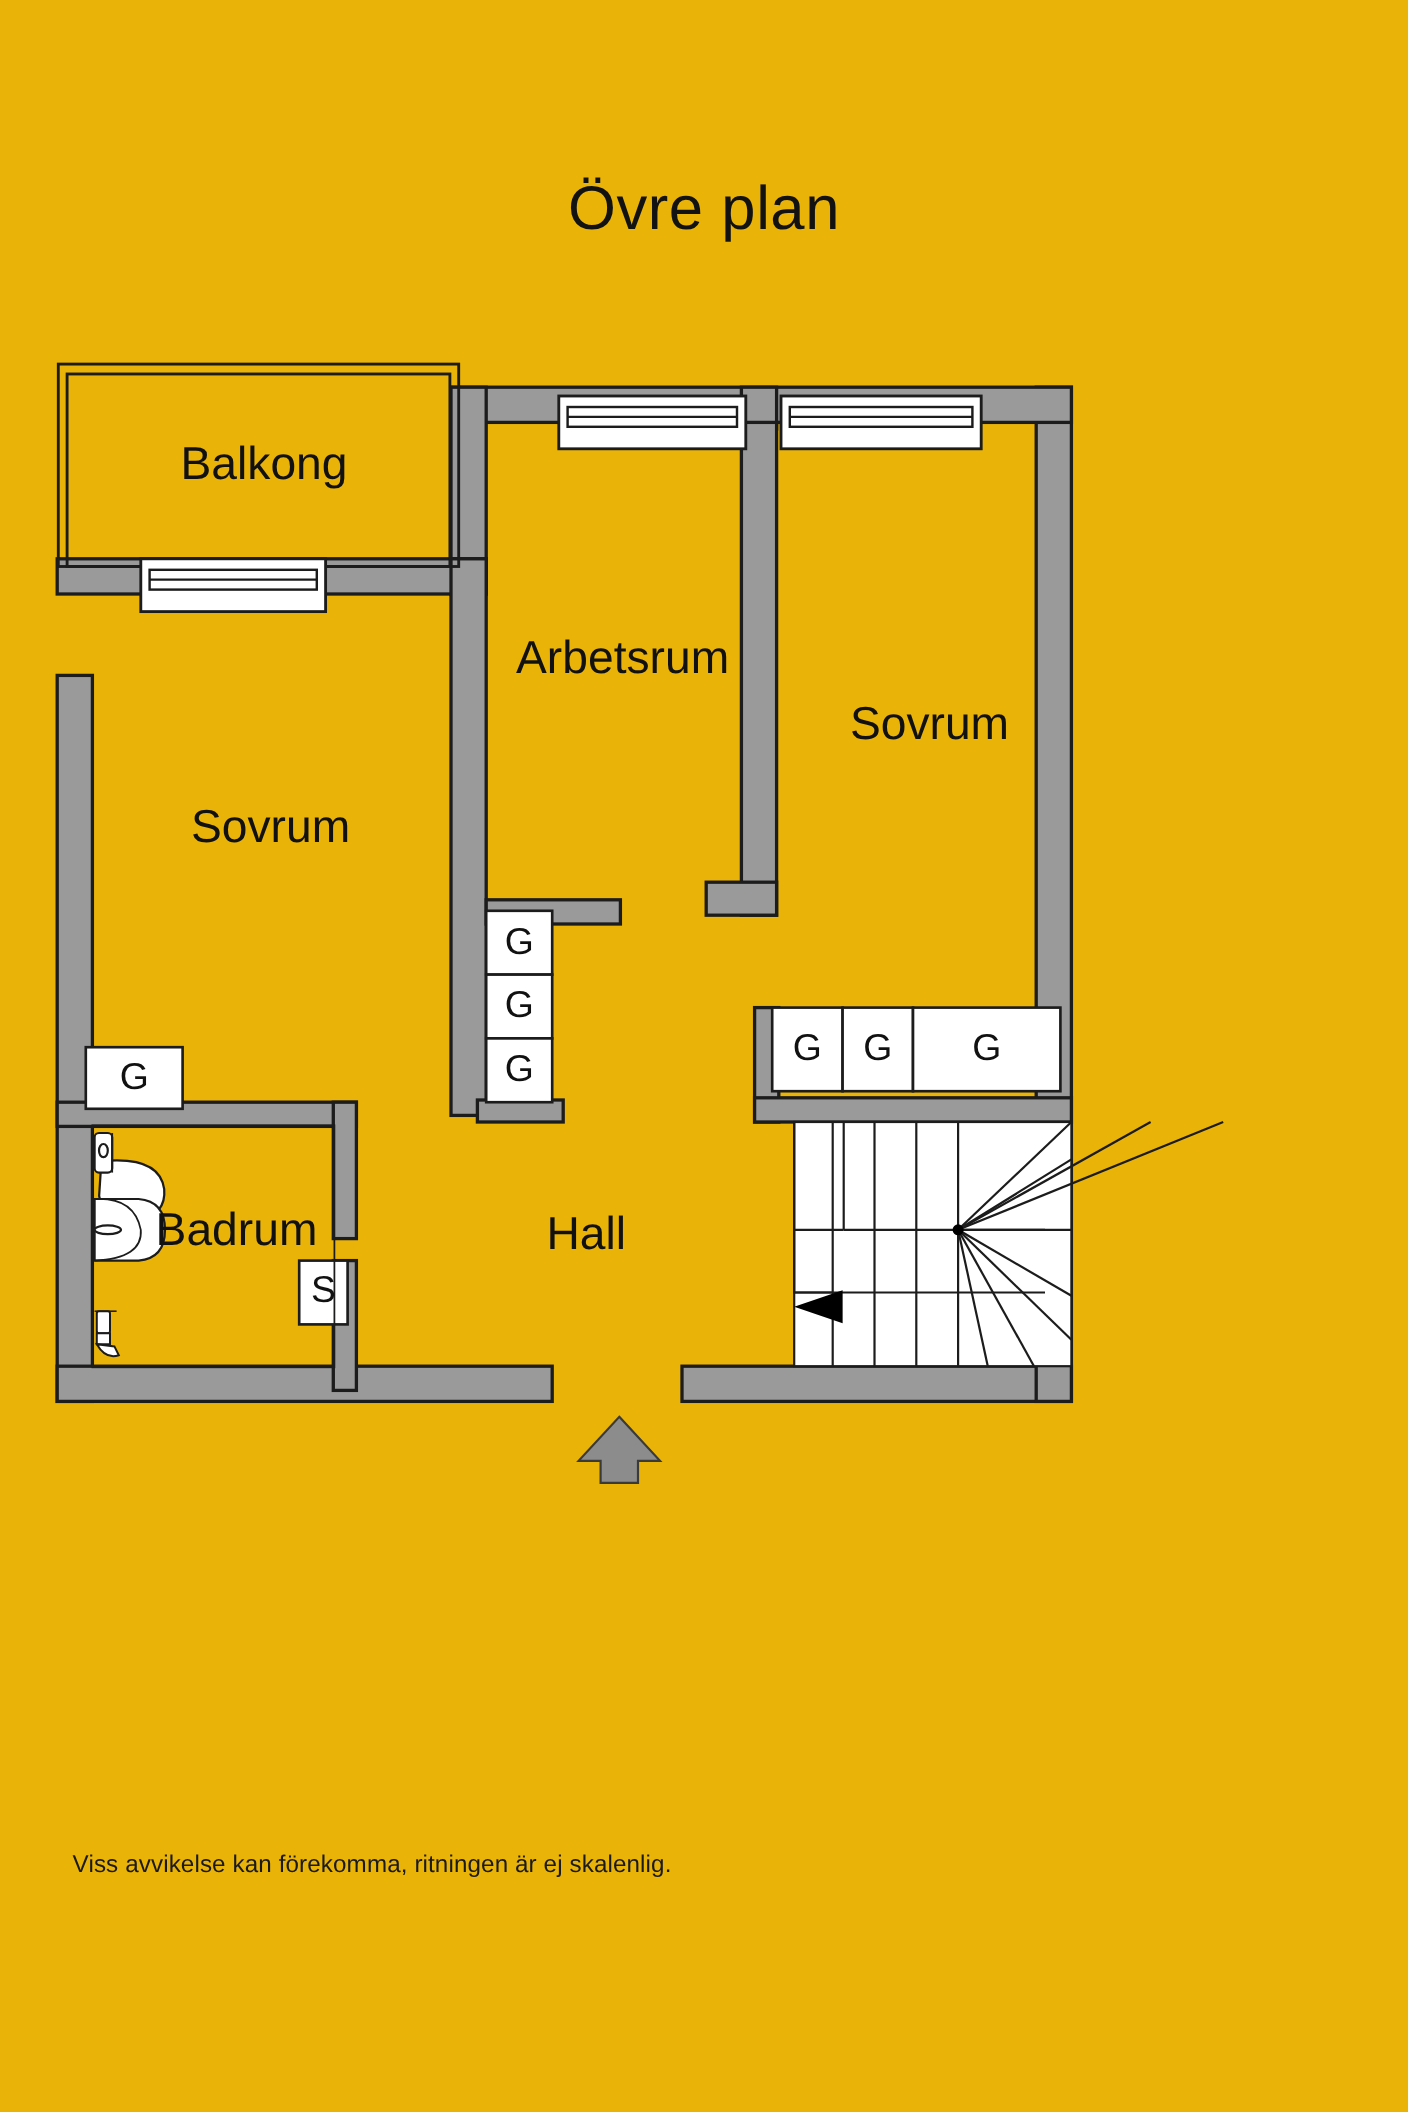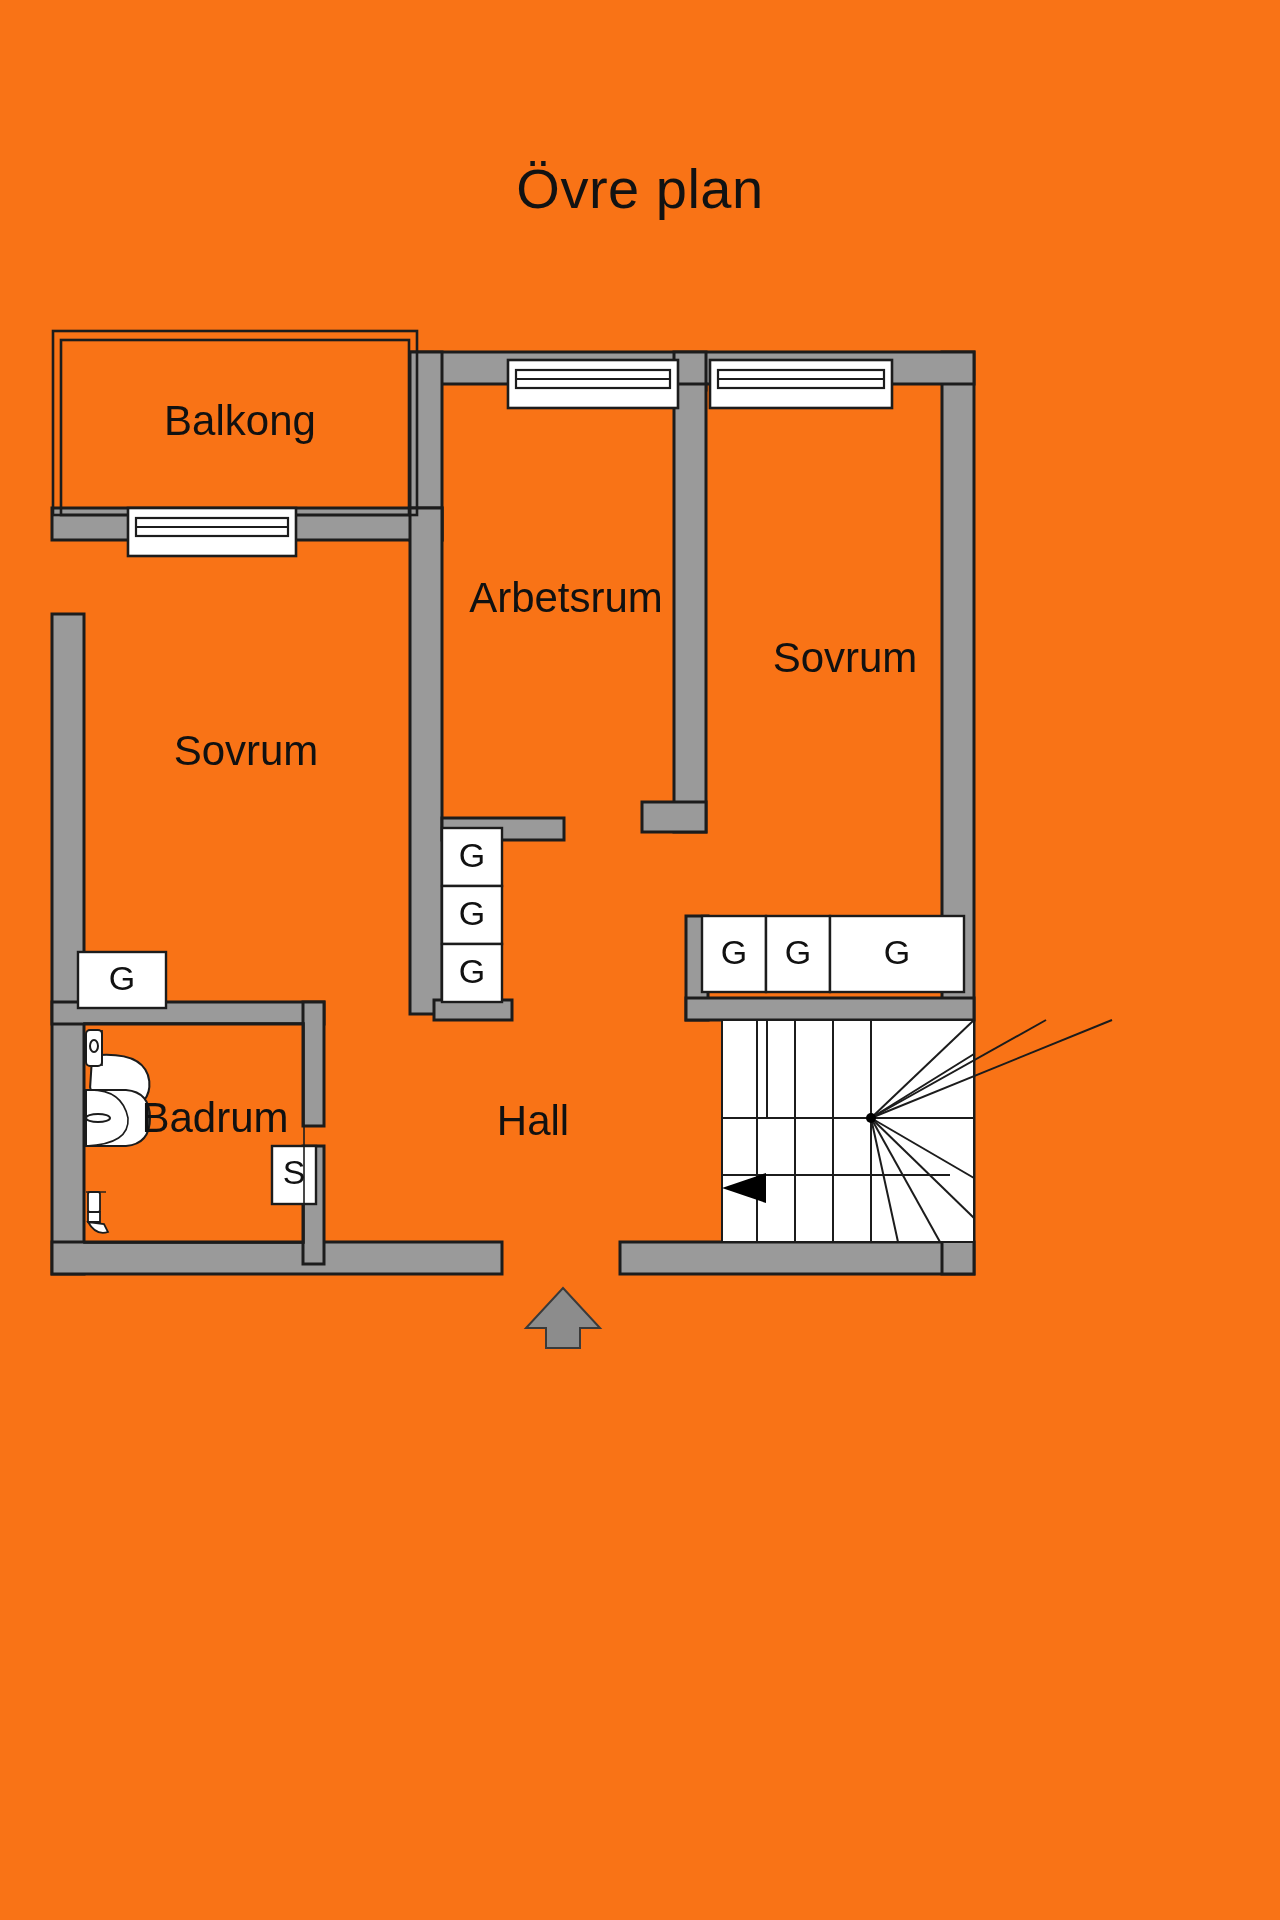--- a/index.html
+++ b/index.html
@@ -11,21 +11,21 @@
     width: 1280px;
     height: 1920px;
     font-family: "Liberation Sans", sans-serif;
     color: #111111;
     position: relative;
     overflow: hidden;
   }
   #page {
     position: absolute;
     inset: 0;
-    background: #f97316;
+    background: #eab308;
   }
   #plan-title {
     position: absolute;
     top: 158px;
     left: 0;
     width: 1280px;
     text-align: center;
     font-size: 56px;
     font-weight: 400;
     letter-spacing: 0.5px;
@@ -221,14 +221,15 @@
     <text class="closet-label" x="472" y="916">G</text>
     <text class="closet-label" x="472" y="974">G</text>
     <text class="closet-label" x="734" y="955">G</text>
     <text class="closet-label" x="798" y="955">G</text>
     <text class="closet-label" x="897" y="955">G</text>
     <text class="closet-label" x="122" y="981">G</text>
     <text class="closet-label" x="294" y="1175">S</text>
 
   </svg>
 
+  <div id="disclaimer">Viss avvikelse kan förekomma, ritningen är ej skalenlig.</div>
 
 </div>
 
 </body></html>

